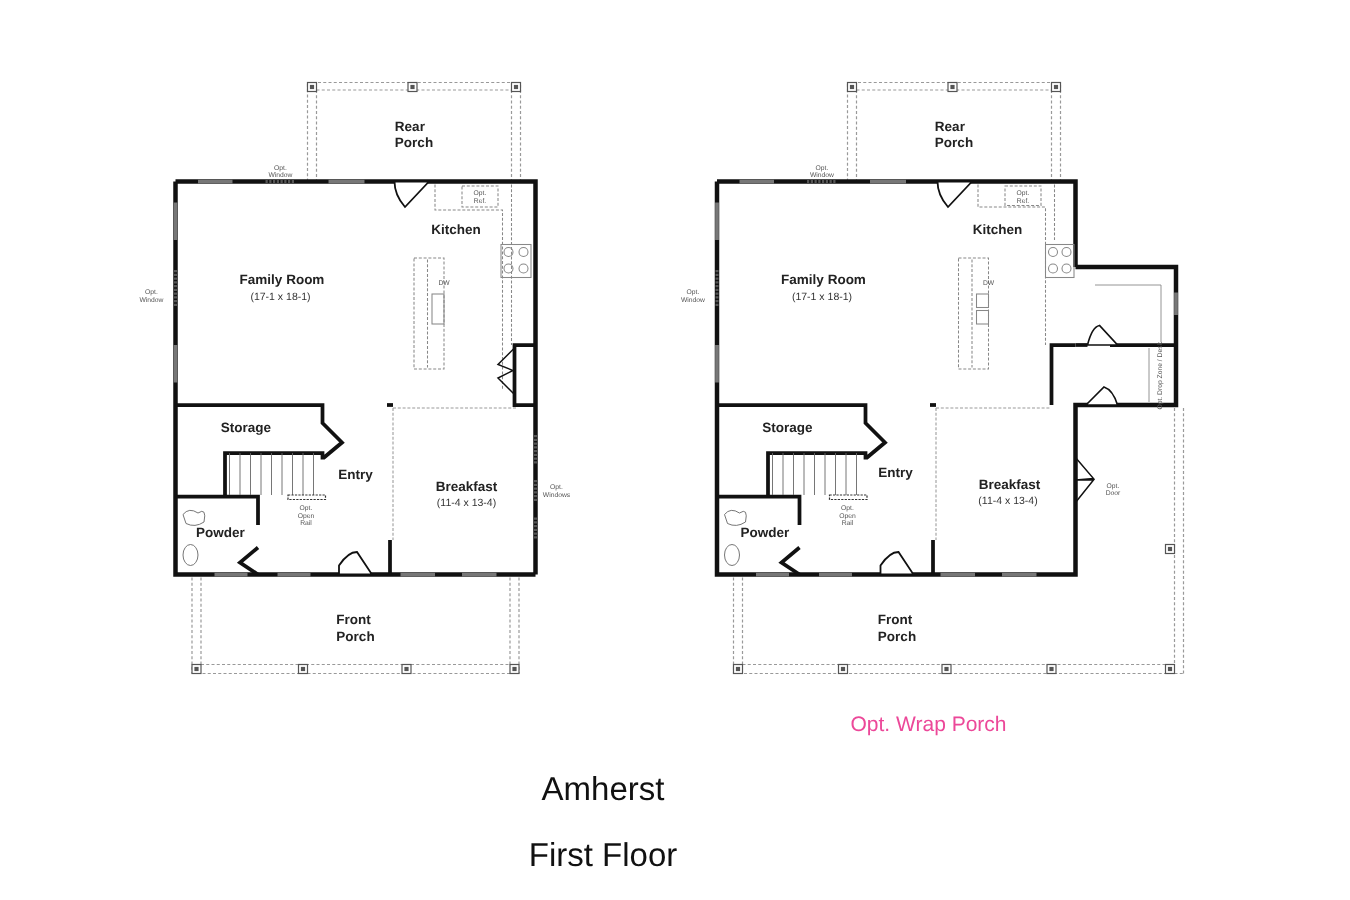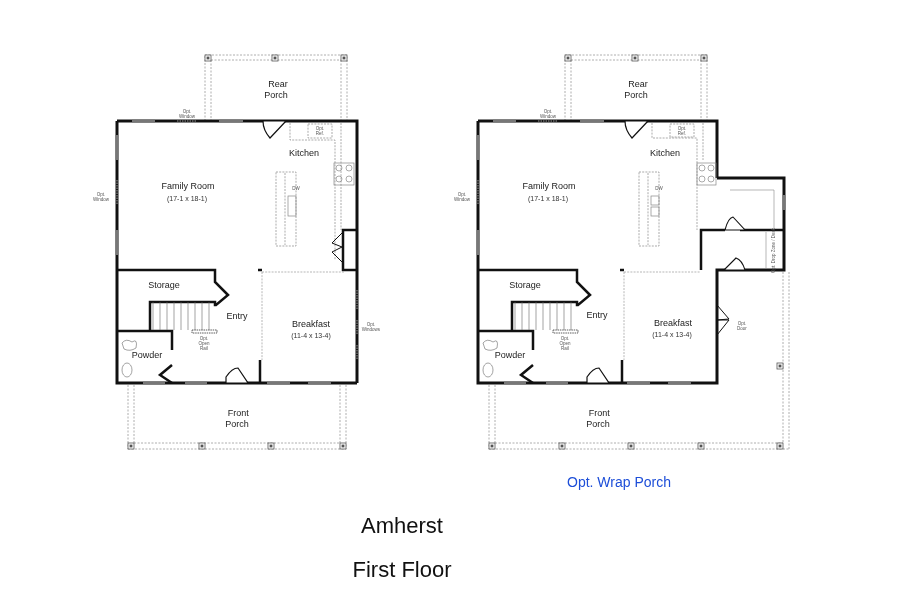--- a/index.html
+++ b/index.html
@@ -1,23 +1,23 @@
 <!DOCTYPE html>
 <html><head>
   <meta charset="utf-8">
   <style>
     html, body { margin: 0; padding: 0; background: #ffffff; }
     body { width: 900px; height: 600px; position: relative; overflow: hidden;
            font-family: "Liberation Sans", "DejaVu Sans", sans-serif; color: #1a1a1a; }
     .plan { position: absolute; top: 0; left: 0; }
-    .lbl { position: absolute; text-align: right; font-weight: normal; font-size: 9px; line-height: 11px; color: #222; white-space: nowrap; transform: translateX(-50%); }
+    .lbl { position: absolute; text-align: left; font-weight: bold; font-size: 9px; line-height: 11px; color: #222; white-space: nowrap; transform: translateX(-50%); }
     .dim { position: absolute; text-align: center; font-size: 7px; color: #333; white-space: nowrap; transform: translateX(-50%); }
     .tiny { position: absolute; text-align: center; font-size: 4.5px; line-height: 5px; color: #555; white-space: nowrap; transform: translateX(-50%); }
     .title { position: absolute; left: 0; width: 804px; text-align: center; font-size: 22px; line-height: 28px; color: #111; }
-    .subtitle { position: absolute; font-size: 14px; color: #1d4ed8; white-space: nowrap; }
+    .subtitle { position: absolute; font-size: 14px; color: #ec4899; white-space: nowrap; }
     svg { position: absolute; left: 0; top: 0; }
   </style>
 </head>
 <body>
 
 <div class="plan">
   <svg width="900" height="600" viewBox="0 0 900 600">
 
     <g stroke="#999" stroke-width="0.8" fill="none" stroke-dasharray="2,1.5">
       <rect x="205" y="55" width="142" height="66"></rect>

